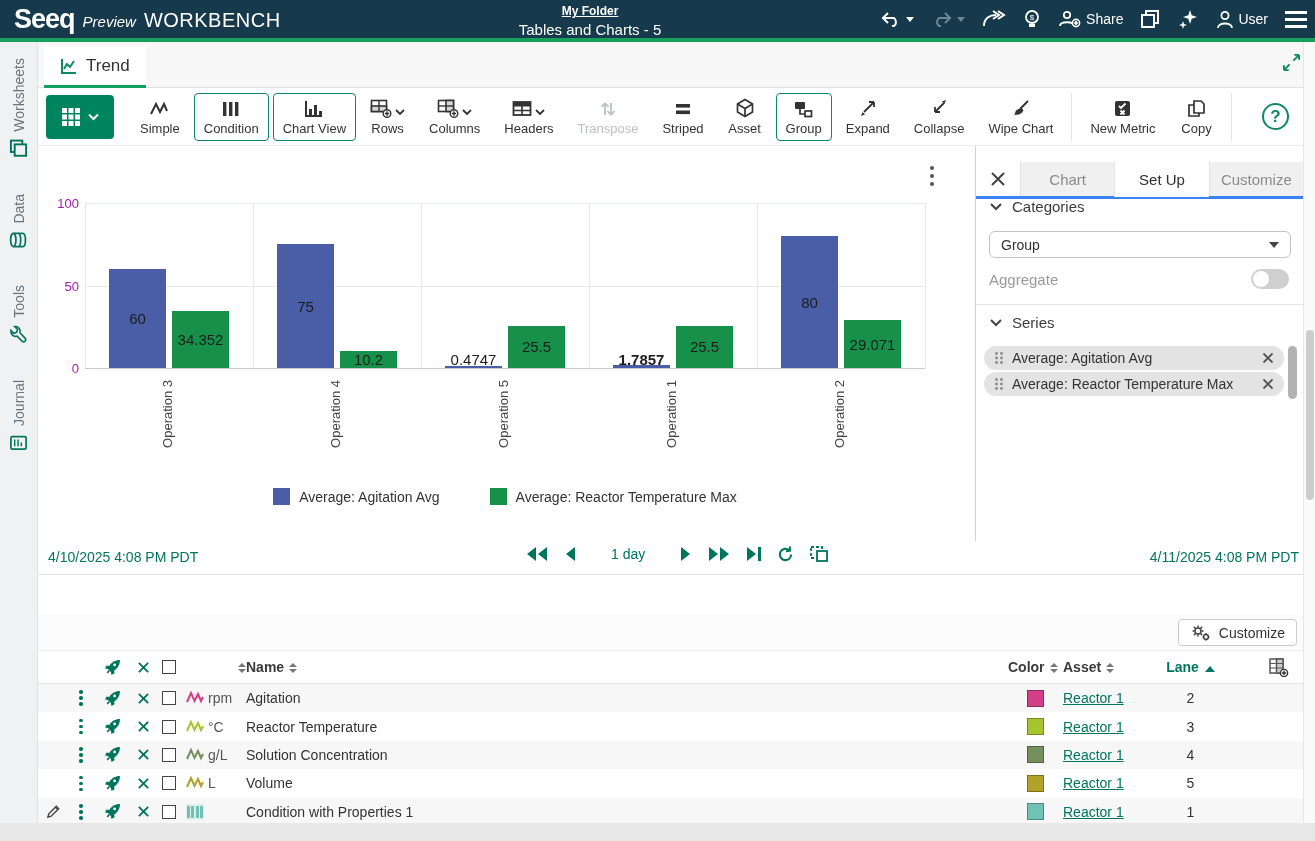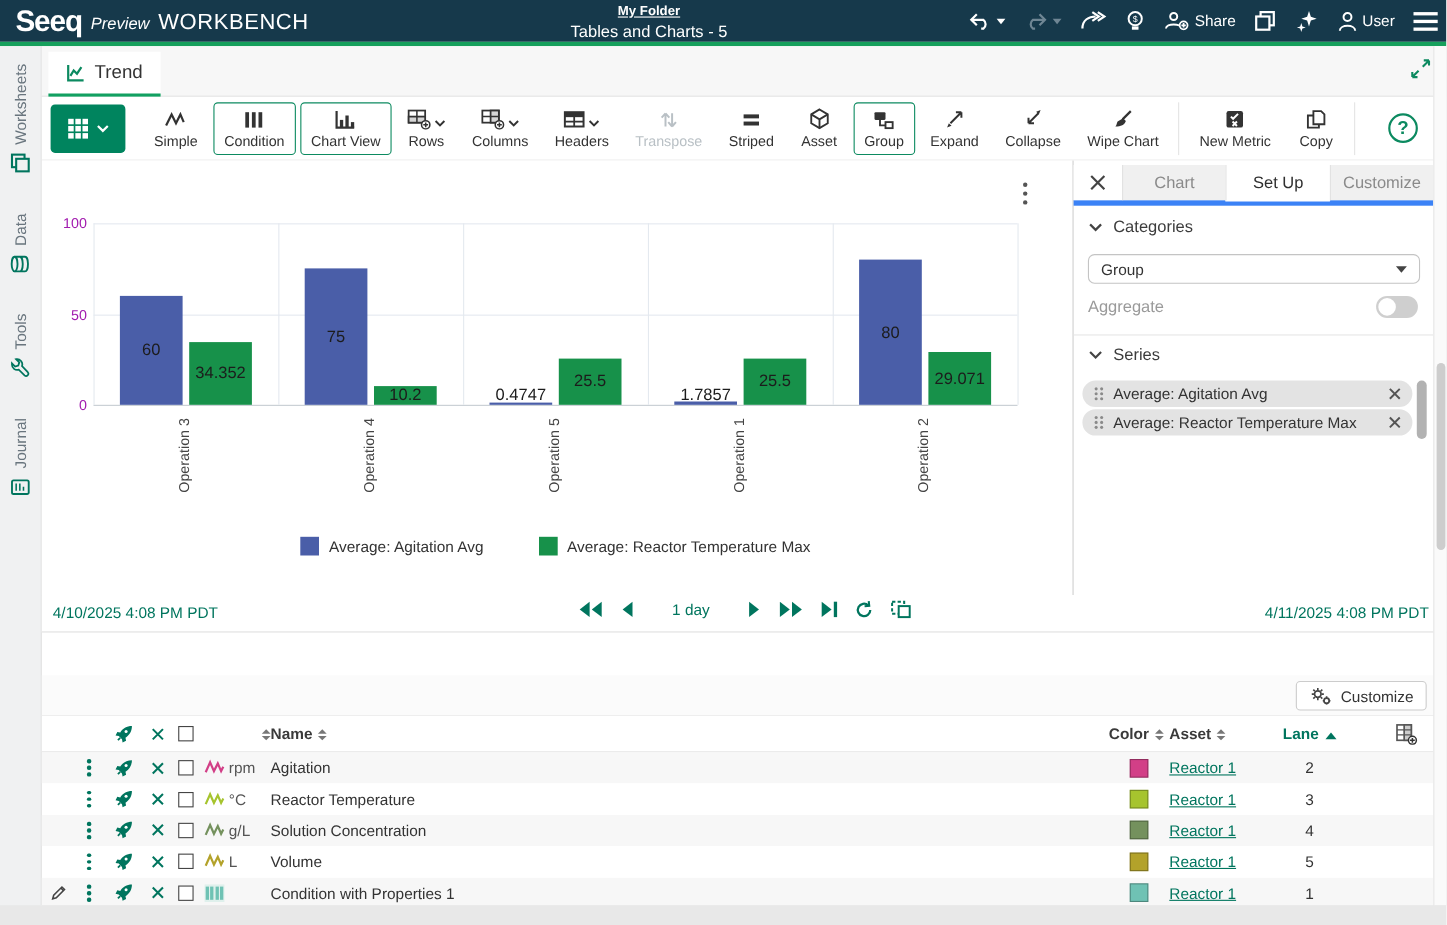--- a/index.html
+++ b/index.html
@@ -65,21 +65,21 @@
   .bar{position:absolute;bottom:0;}
   .bar-label{position:absolute;font-size:15px;color:#1c1c1c;display:flex;align-items:center;justify-content:center;white-space:nowrap;}
   .bar-label.base{transform:translateX(-50%);bottom:0;}
   .xlab{position:absolute;top:177px;writing-mode:vertical-rl;transform:rotate(180deg);font-size:13px;color:#444;white-space:nowrap;}
   #chart-legend{position:absolute;left:47px;top:342px;width:840px;display:flex;justify-content:center;gap:50px;}
   .leg-item{display:flex;align-items:center;gap:9px;font-size:14px;color:#333;}
   .leg-swatch{width:17px;height:17px;}
 
   
   .setup-panel{left:975px;top:146px;width:328px;height:395px;background:#fff;border-left:1px solid #d0d0d0;}
-  .sp-tabs{position:absolute;left:0;top:4px;width:100%;height:37px;display:flex;border-bottom:5px solid #3b82f6;}
+  .sp-tabs{position:absolute;left:0;top:16px;width:100%;height:37px;display:flex;border-bottom:3px solid #3b82f6;}
   .sp-close{width:44px;display:flex;align-items:center;justify-content:center;cursor:pointer;background:#fff;}
   .sp-tab{flex:1;display:flex;align-items:center;justify-content:center;font-size:15px;color:#8a8a8a;
           background:#f0f0f0;border-left:1px solid #e2e2e2;cursor:pointer;}
   .sp-tab.active{background:#fff;color:#2f2f2f;border-bottom:1px solid #fff;margin-bottom:-1px;}
   .sp-section-h{display:flex;align-items:center;gap:10px;font-size:15px;color:#3c3c3c;cursor:pointer;}
   .sp-dropdown{position:absolute;left:13px;top:85px;width:302px;height:27px;border:1px solid #c4c4c4;border-radius:6px;
                display:flex;align-items:center;padding:0 11px;font-size:14px;color:#333;cursor:pointer;}
   .dd-caret{margin-left:auto;width:0;height:0;border-left:5px solid transparent;border-right:5px solid transparent;border-top:6px solid #444;}
   .sp-aggregate{position:absolute;left:13px;top:125px;font-size:15px;color:#9a9a9a;}
   .toggle{position:absolute;right:14px;top:123px;width:38px;height:20px;border-radius:10px;background:#cfcfcf;cursor:pointer;}
@@ -476,21 +476,21 @@
         <div class="bar-label" style="left: 192px; width: 57px; top: 41.25px; height: 123.75px;">75</div>
         <div class="bar" style="left: 255px; width: 57px; height: 16.83px; background: rgb(23, 145, 74);"></div>
         <div class="bar-label base" style="left: 283.5px;">10.2</div>
         <div class="xlab" style="left: 243px;">Operation 4</div>
         <div class="bar" style="left: 360px; width: 57px; height: 1.6px; background: rgb(74, 94, 168);"></div>
         <div class="bar-label base" style="left: 388.5px;">0.4747</div>
         <div class="bar" style="left: 423px; width: 57px; height: 42.075px; background: rgb(23, 145, 74);"></div>
         <div class="bar-label" style="left: 423px; width: 57px; top: 122.925px; height: 42.075px;">25.5</div>
         <div class="xlab" style="left: 411px;">Operation 5</div>
         <div class="bar" style="left: 528px; width: 57px; height: 2.9464px; background: rgb(74, 94, 168);"></div>
-        <div class="bar-label base" style="left: 556.5px;">1.7857</div>
+        <div class="bar-label base" style="left: 556.5px; font-weight: bold;">1.7857</div>
         <div class="bar" style="left: 591px; width: 57px; height: 42.075px; background: rgb(23, 145, 74);"></div>
         <div class="bar-label" style="left: 591px; width: 57px; top: 122.925px; height: 42.075px;">25.5</div>
         <div class="xlab" style="left: 579px;">Operation 1</div>
         <div class="bar" style="left: 696px; width: 57px; height: 132px; background: rgb(74, 94, 168);"></div>
         <div class="bar-label" style="left: 696px; width: 57px; top: 33px; height: 132px;">80</div>
         <div class="bar" style="left: 759px; width: 57px; height: 47.9671px; background: rgb(23, 145, 74);"></div>
         <div class="bar-label" style="left: 759px; width: 57px; top: 117.033px; height: 47.9671px;">29.071</div>
         <div class="xlab" style="left: 747px;">Operation 2</div>
       </div>
     <div id="chart-legend">

